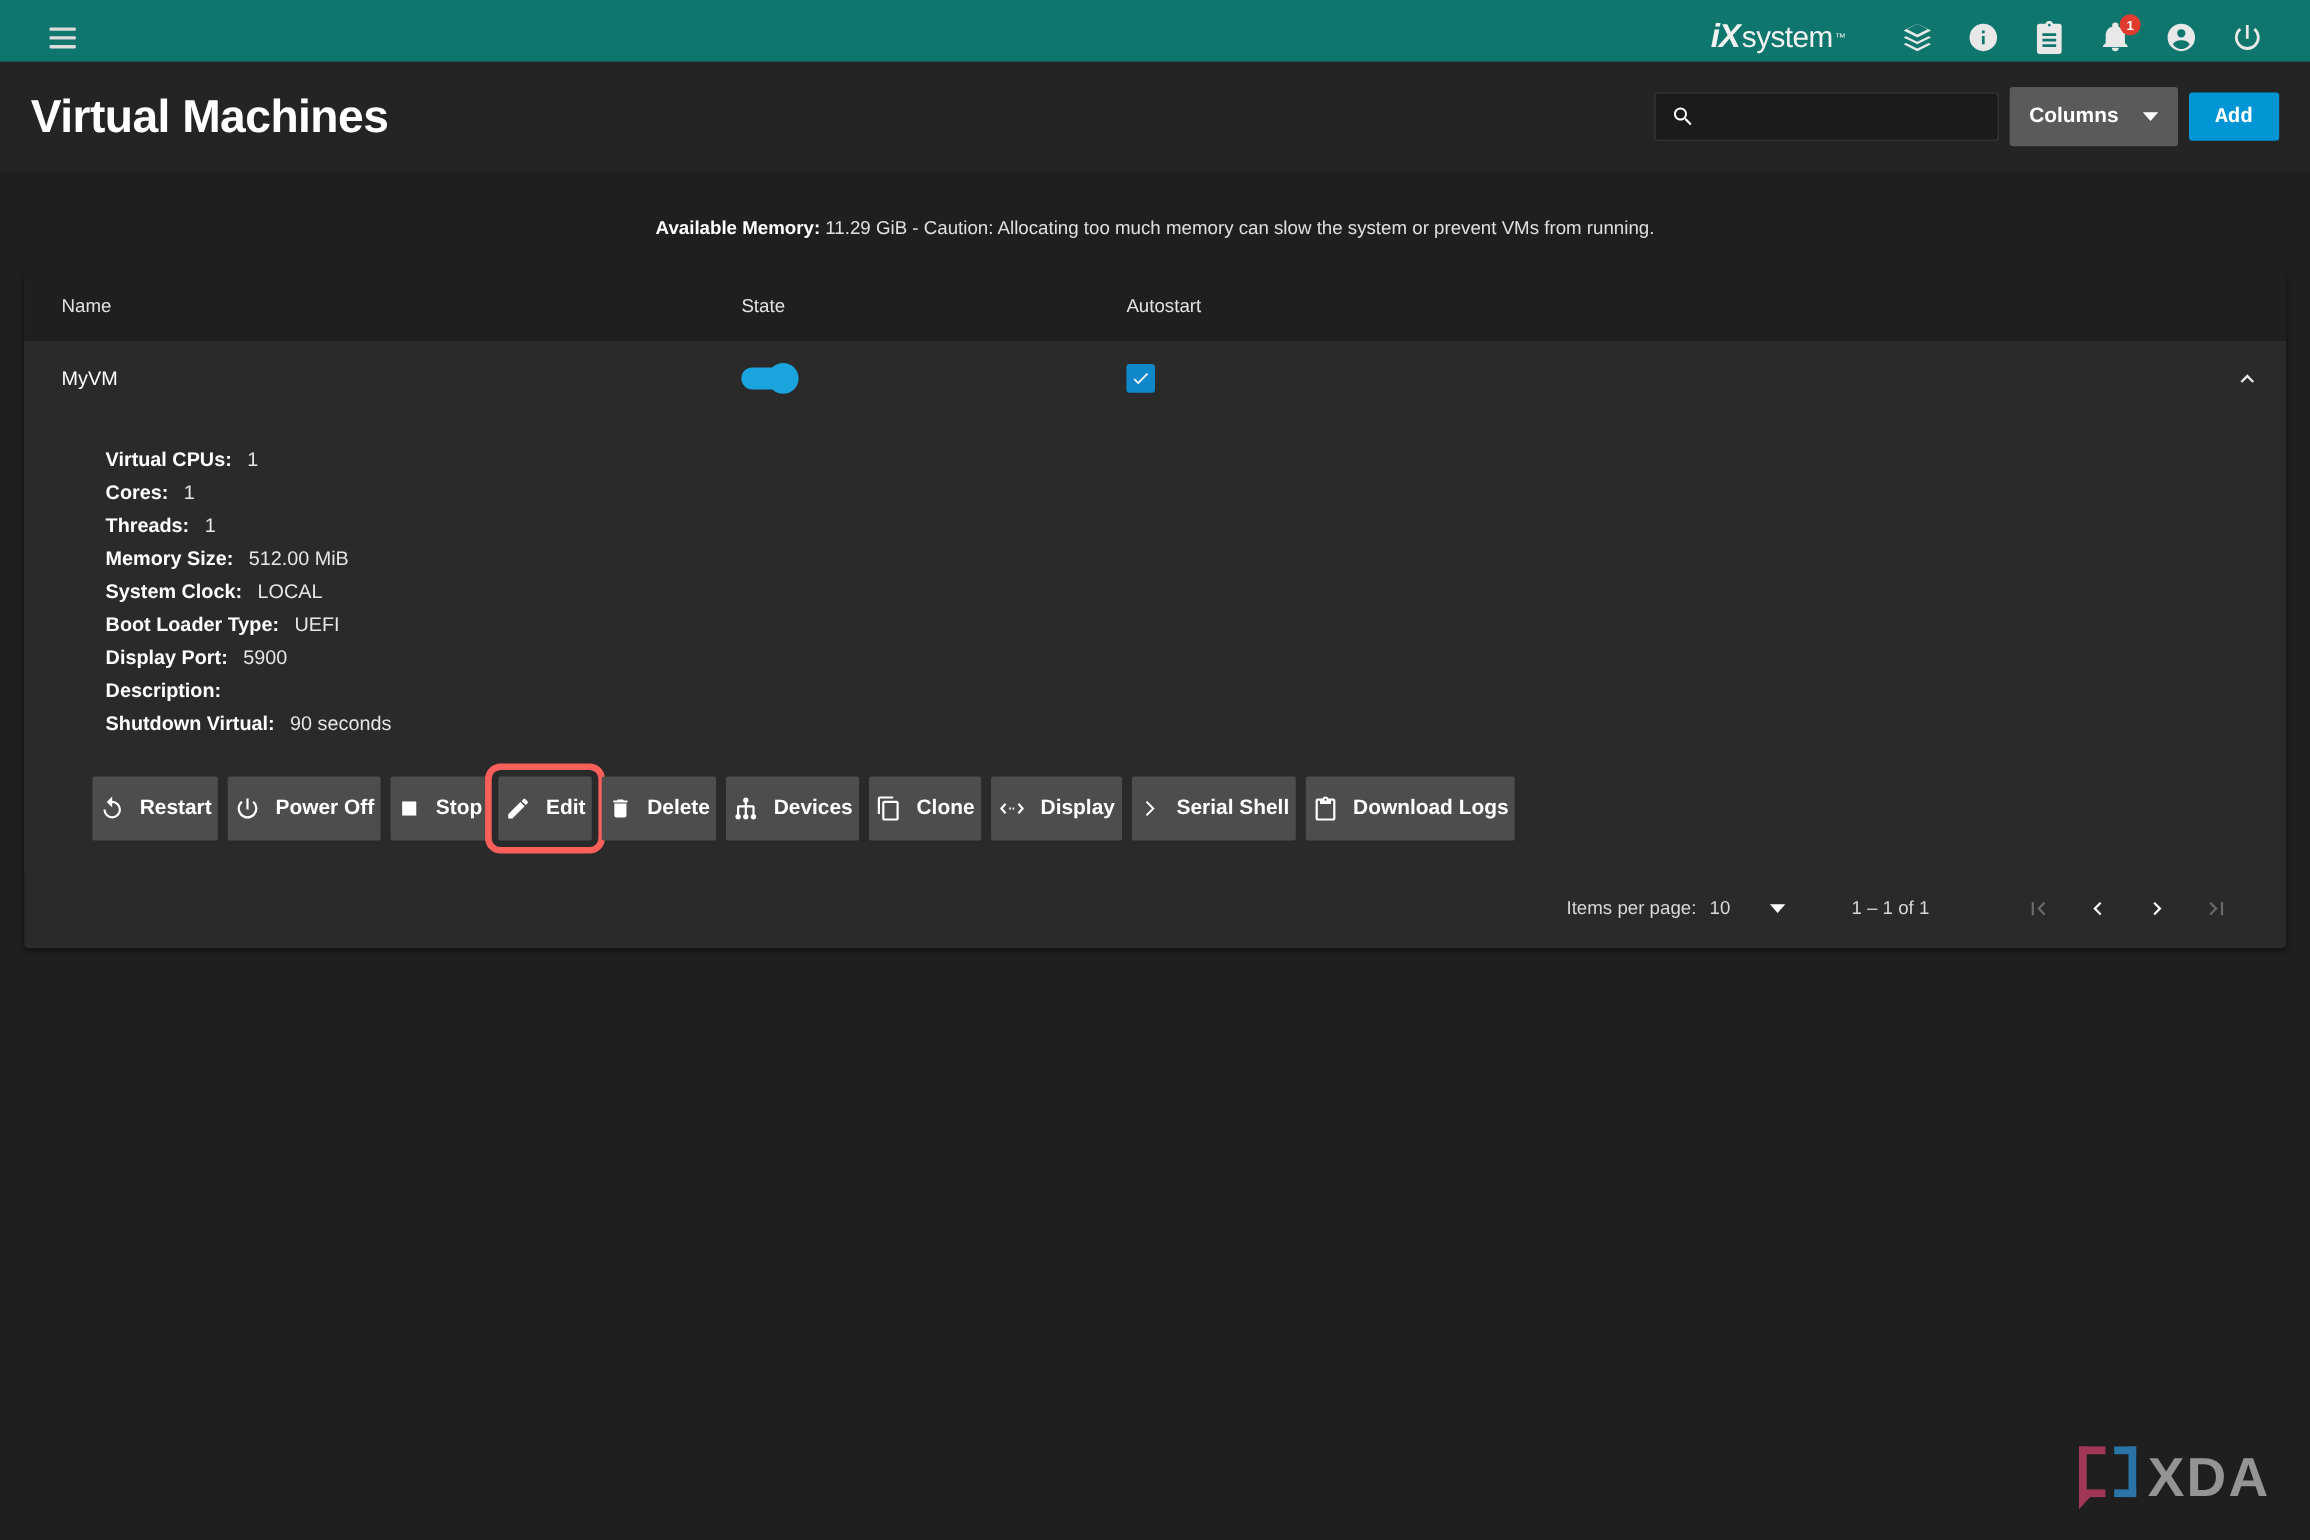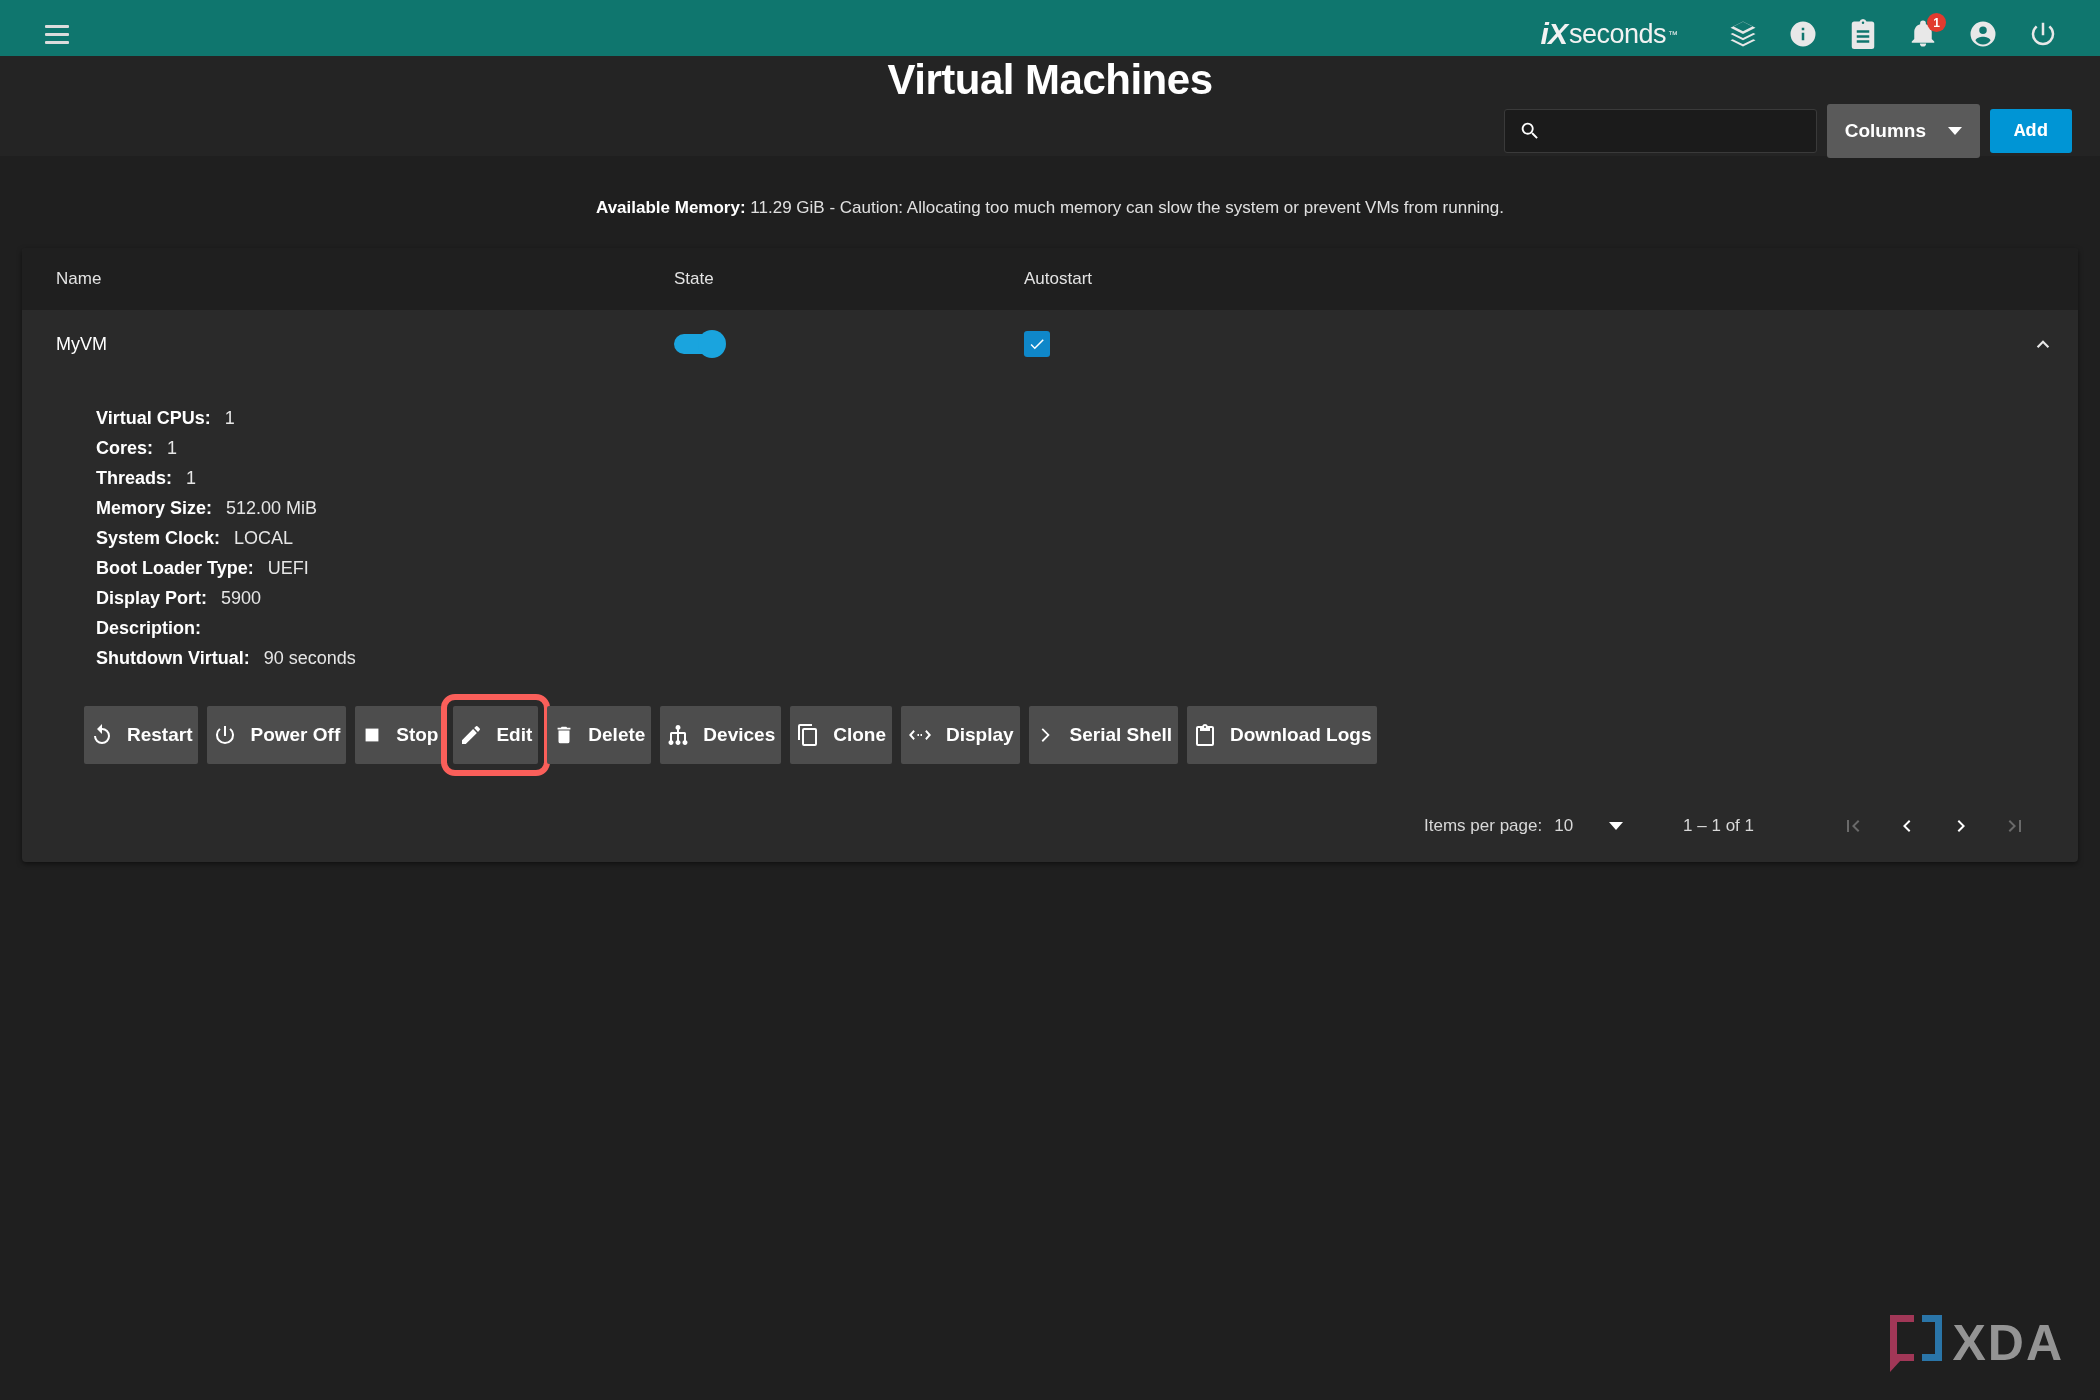--- a/index.html
+++ b/index.html
@@ -95,21 +95,20 @@
   
   .page-header {
     position: absolute;
     top: 56px; left: 0;
     width: 2100px;
     height: 100px;
     background: #242424;
     display: flex;
     align-items: center;
     padding: 0 28px;
-    flex-direction: column;
   }
   .page-title {
     font-size: 42px;
     font-weight: bold;
     letter-spacing: -0.5px;
     color: #ffffff;
     margin-left: 0px;
   }
   .header-actions {
     margin-left: auto;
@@ -393,21 +392,21 @@
     <span></span>
     <span></span>
   </div>
 
   <div class="topbar-spacer"></div>
 
   <div class="topbar-right">
 
     <div class="brand">
       <span class="brand-mark">iX</span>
-      <span class="brand-text">seconds</span>
+      <span class="brand-text">system</span>
       <span class="brand-tm">™</span>
     </div>
 
     <div class="topicon">
       <svg width="30" height="30" viewBox="0 0 24 24">
           <path d="M12 2 2 7l10 5 10-5-10-5zm0 7.8L4.5 6 12 2.2 19.5 6 12 9.8zM2 12l10 5 10-5-1.8-.9L12 15.1 3.8 11.1 2 12zm0 5l10 5 10-5-1.8-.9L12 20.1 3.8 16.1 2 17z"></path>
         </svg>
     </div>
 
     <div class="topicon">

